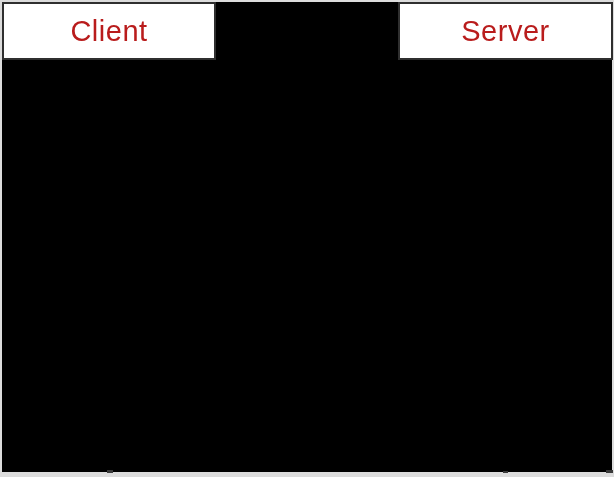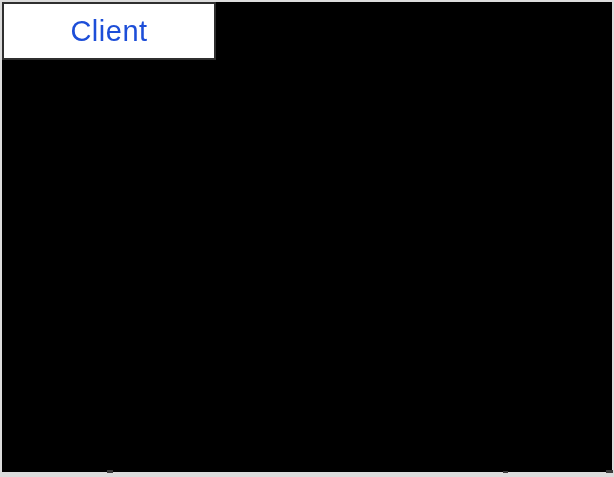--- a/index.html
+++ b/index.html
@@ -45,21 +45,21 @@
     position: absolute;
     top: 2px;
     height: 58px;
     box-sizing: border-box;
     background: #ffffff;
     border: 2px solid #2f2f2f;
     display: flex;
     align-items: center;
     justify-content: center;
     font-size: 29px;
-    color: #1d4ed8;
+    color: #b91c1c;
     letter-spacing: 0.5px;
   }
   .participant.client {
     left: 2px;
     width: 214px;
   }
   .participant.server {
     left: 398px;
     width: 215px;
   }
@@ -79,18 +79,21 @@
 
   <div class="frame-top"></div>
   <div class="frame-left"></div>
   <div class="frame-right"></div>
   <div class="frame-bottom"></div>
 
   <div class="participant client">
     <span>Client</span>
   </div>
 
+  <div class="participant server">
+    <span>Server</span>
+  </div>
 
   <div class="notch n1"></div>
   <div class="notch n2"></div>
   <div class="notch n3"></div>
 
 </div>
 
 </body></html>

